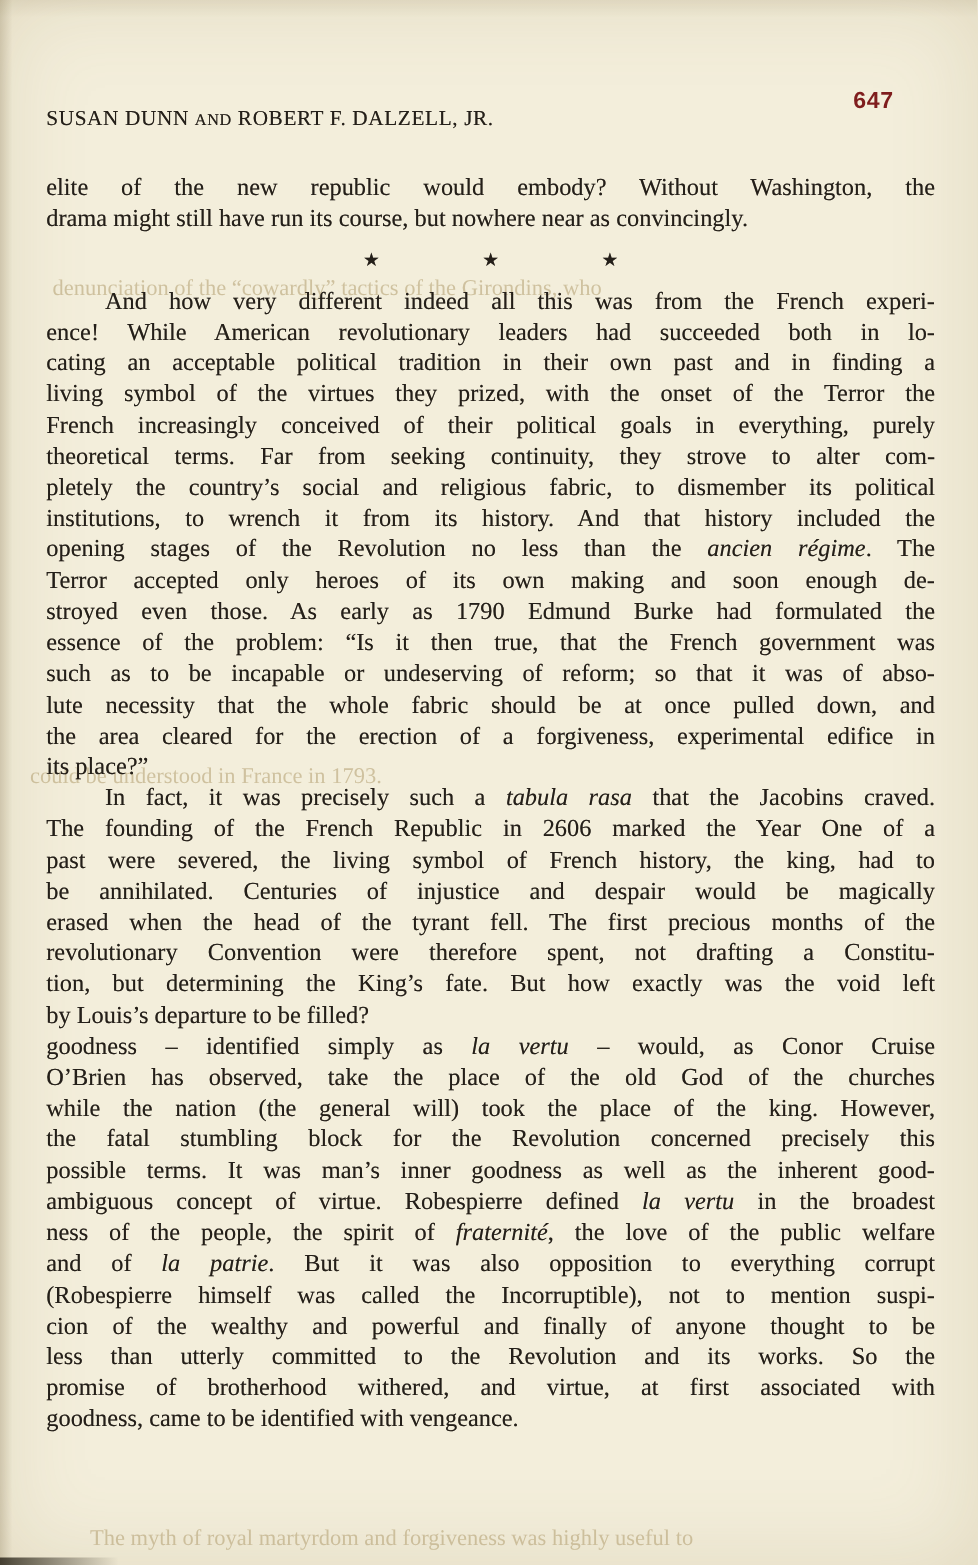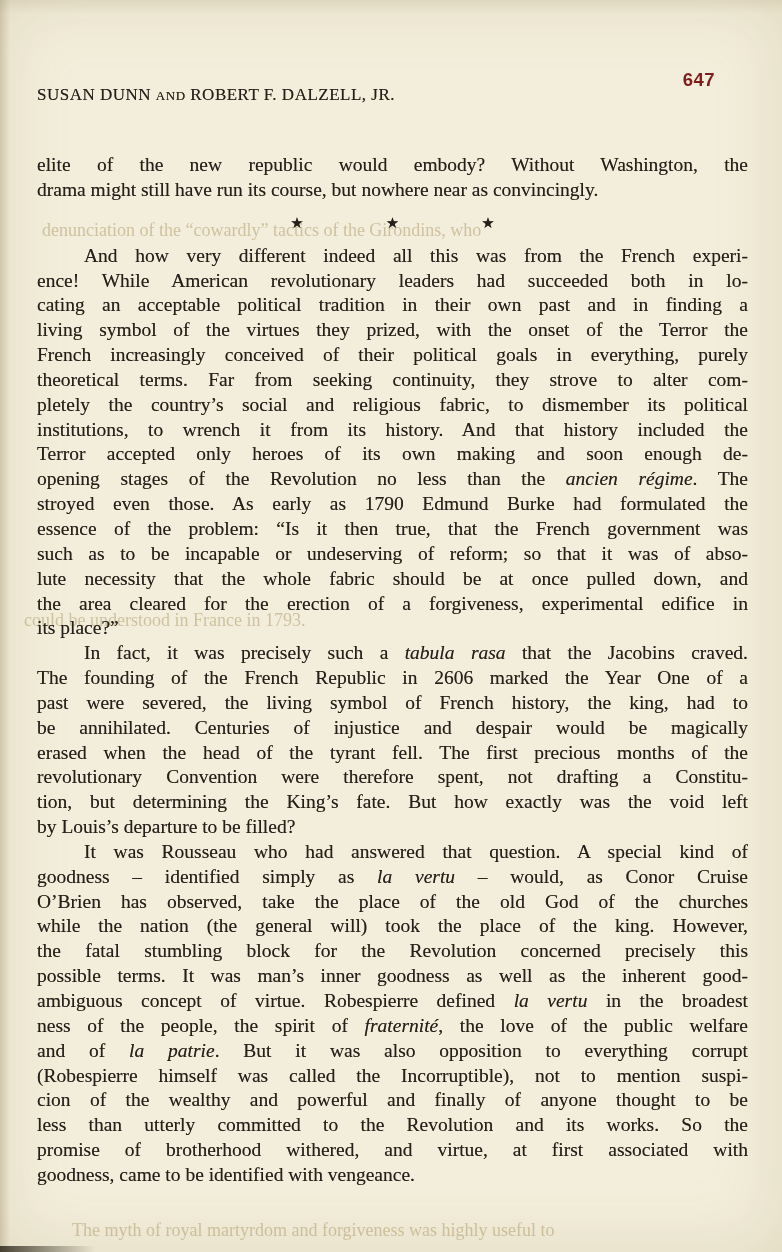--- a/index.html
+++ b/index.html
@@ -37,21 +37,21 @@
   .rh-caps { font-size: 17px; }
   .rh-small { font-size: 13px; }
   .page-number {
     position: absolute; top: 69px; right: 67px;
     font-family: "Liberation Sans", sans-serif;
     font-weight: bold; font-size: 18.5px;
     letter-spacing: 0.5px;
     color: #7f1d1d;
   }
   .text-block {
-    position: absolute; top: 153px; left: 37px; width: 711px;
+    position: absolute; top: 139px; left: 37px; width: 711px;
     font-size: 19.5px; line-height: 24.85px;
     text-shadow: 0 0 0.4px rgba(35,28,20,0.55);
   }
   .line { text-align: justify; text-align-last: justify; }
   .line.final { text-align-last: left; }
   .line.indent { text-indent: 47px; }
   .section-break {
     height: 41px;
     display: flex; align-items: center; justify-content: center;
     gap: 82px;
@@ -98,41 +98,40 @@
     <div id="block-b">
         <div class="para">
           <div class="line indent">And how very different indeed all this was from the French experi-</div>
           <div class="line">ence! While American revolutionary leaders had succeeded both in lo-</div>
           <div class="line">cating an acceptable political tradition in their own past and in finding a</div>
           <div class="line">living symbol of the virtues they prized, with the onset of the Terror the</div>
           <div class="line">French increasingly conceived of their political goals in everything, purely</div>
           <div class="line">theoretical terms. Far from seeking continuity, they strove to alter com-</div>
           <div class="line">pletely the country’s social and religious fabric, to dismember its political</div>
           <div class="line">institutions, to wrench it from its history. And that history included the</div>
+          <div class="line">opening stages of the Revolution no less than the <i>ancien régime</i>. The</div>
           <div class="line">Terror accepted only heroes of its own making and soon enough de-</div>
-          <div class="line">opening stages of the Revolution no less than the <i>ancien régime</i>. The</div>
           <div class="line">stroyed even those. As early as 1790 Edmund Burke had formulated the</div>
           <div class="line">essence of the problem: “Is it then true, that the French government was</div>
           <div class="line">such as to be incapable or undeserving of reform; so that it was of abso-</div>
           <div class="line">lute necessity that the whole fabric should be at once pulled down, and</div>
           <div class="line">the area cleared for the erection of a forgiveness, experimental edifice in</div>
           <div class="line final">its place?”</div>
         </div>
         <div class="para">
           <div class="line indent">In fact, it was precisely such a <i>tabula rasa</i> that the Jacobins craved.</div>
           <div class="line">The founding of the French Republic in 2606 marked the Year One of a</div>
           <div class="line">past were severed, the living symbol of French history, the king, had to</div>
           <div class="line">be annihilated. Centuries of injustice and despair would be magically</div>
           <div class="line">erased when the head of the tyrant fell. The first precious months of the</div>
           <div class="line">revolutionary Convention were therefore spent, not drafting a Constitu-</div>
           <div class="line">tion, but determining the King’s fate. But how exactly was the void left</div>
           <div class="line final">by Louis’s departure to be filled?</div>
         </div>
         <div class="para">
-          <div class="line indent">It was Rousseau who had answered that question. A special kind of</div>
           <div class="line">goodness – identified simply as <i>la vertu</i> – would, as Conor Cruise</div>
           <div class="line">O’Brien has observed, take the place of the old God of the churches</div>
           <div class="line">while the nation (the general will) took the place of the king. However,</div>
           <div class="line">the fatal stumbling block for the Revolution concerned precisely this</div>
           <div class="line">possible terms. It was man’s inner goodness as well as the inherent good-</div>
           <div class="line">ambiguous concept of virtue. Robespierre defined <i>la vertu</i> in the broadest</div>
           <div class="line">ness of the people, the spirit of <i>fraternité</i>, the love of the public welfare</div>
           <div class="line">and of <i>la patrie</i>. But it was also opposition to everything corrupt</div>
           <div class="line">(Robespierre himself was called the Incorruptible), not to mention suspi-</div>
           <div class="line">cion of the wealthy and powerful and finally of anyone thought to be</div>

